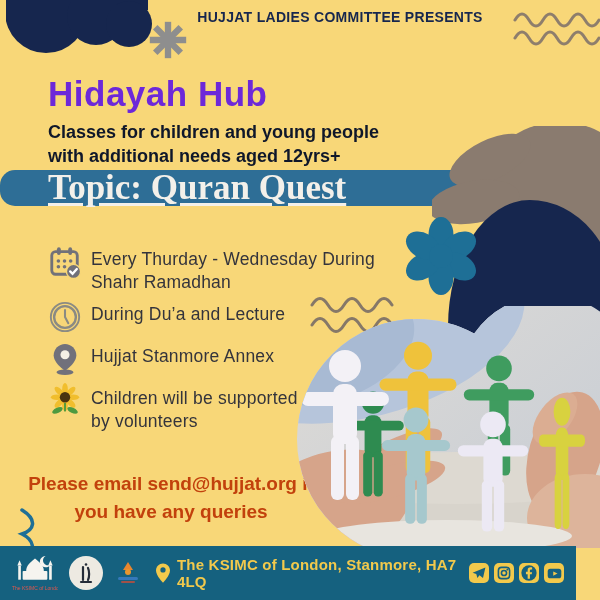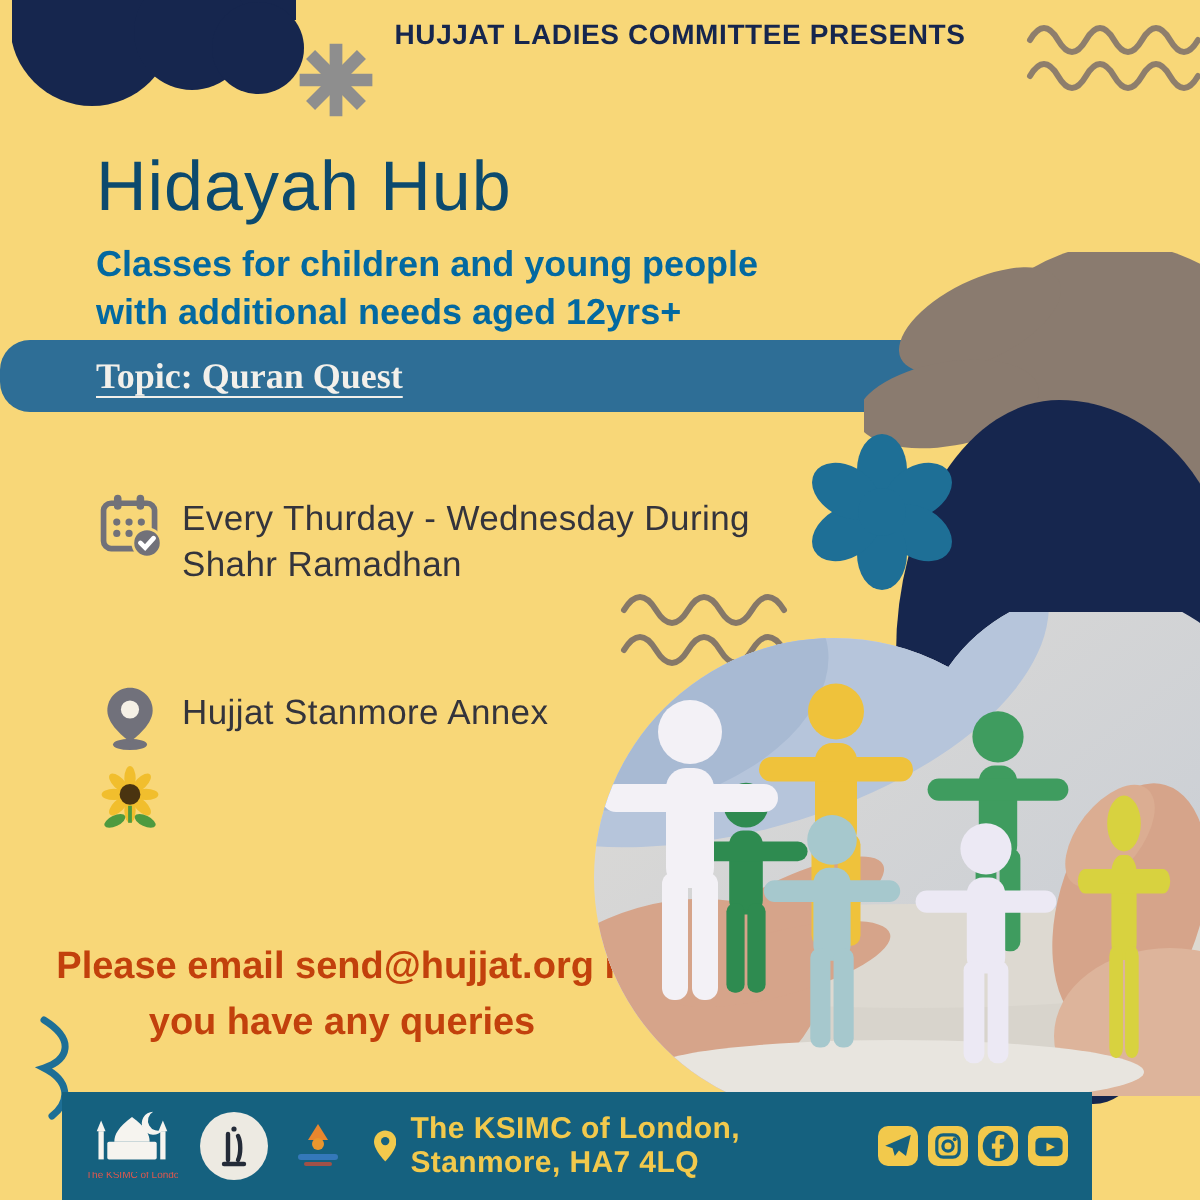--- a/index.html
+++ b/index.html
@@ -6,29 +6,29 @@
   .flyer{
     position:relative;width:600px;height:600px;overflow:hidden;
     background:#F8D778;
     font-family:"Liberation Sans", sans-serif;
   }
   .abs{position:absolute;}
 
   
   .presents{left:150px;top:9px;width:380px;text-align:center;
     font-size:14px;font-weight:800;letter-spacing:.3px;color:#16264E;z-index:2;}
-  .title{left:48px;top:74px;margin:0;font-size:35px;font-weight:400;
-    letter-spacing:.5px;color:#0c4a6e;z-index:2;}
+  .title{left:48px;top:74px;margin:0;font-size:35px;font-weight:700;
+    letter-spacing:.5px;color:#6d28d9;z-index:2;}
   .subtitle{left:48px;top:121px;font-size:18px;font-weight:700;line-height:1.33;
-    color:#0369a1;white-space:pre-line;z-index:2;}
+    color:#0f172a;white-space:pre-line;z-index:2;}
 
   
   .topic-banner{left:0;top:170px;width:600px;height:36px;background:#2E6E96;
     border-radius:15px 0 0 15px;z-index:2;display:flex;align-items:center;}
-  .topic-text{margin-left:48px;font-family:"Liberation Serif", serif;font-size:18px;
+  .topic-text{margin-left:48px;font-family:"Liberation Serif", serif;font-size:35px;
     font-weight:600;color:#F3F0EA;text-decoration:underline;text-underline-offset:4px;text-align:right;}
 
   
   .register-bubble{left:423px;top:70px;width:97px;height:66px;border-radius:50%;
     background:radial-gradient(circle at 32% 26%, #4FC6F4 0%, #2E86E0 55%, #1D4FD6 100%);
     display:flex;align-items:center;justify-content:center;z-index:5;}
   .register-bubble::after{content:"";position:absolute;right:0px;bottom:-11px;
     width:0;height:0;border:13px solid transparent;border-top-color:#1D4FD6;
     transform:rotate(-38deg);}
   .register-label{color:#fff;font-size:18px;font-weight:800;letter-spacing:1.2px;}
@@ -49,22 +49,22 @@
   .waves-tr{left:513px;top:8px;z-index:1;}
   .gray-hand{left:432px;top:126px;z-index:3;}
   .navy-blob{left:448px;top:200px;width:170px;height:352px;background:#16264E;
     border-radius:48% 52% 42% 58% / 36% 30% 70% 64%;z-index:3;}
   .flower{left:402px;top:212px;z-index:3;}
   .waves-mid{left:310px;top:293px;z-index:3;}
   .squiggle-bl{left:14px;top:508px;z-index:1;}
   .photo{left:297px;top:306px;z-index:4;}
 
   
-  .footer-bar{left:0;bottom:0;width:515px;height:54px;background:#15617F;z-index:10;
-    display:flex;align-items:center;padding:0 12px;box-sizing:border-box;margin-left:31px;}
+  .footer-bar{left:0;bottom:0;width:576px;height:54px;background:#15617F;z-index:10;
+    display:flex;align-items:center;padding:0 12px;box-sizing:border-box;}
   .logo-group{display:flex;align-items:center;gap:11px;}
   .mosque-wrap{display:flex;flex-direction:column;align-items:center;width:46px;}
   .mosque-caption{font-size:5px;color:#E2574D;line-height:1;margin-top:1px;white-space:nowrap;
     overflow:hidden;max-width:46px;}
   .circle-logo{width:34px;height:34px;border-radius:50%;background:#EDEAE2;
     display:flex;align-items:center;justify-content:center;}
   .mini-logo{width:28px;height:28px;display:flex;align-items:center;justify-content:center;}
   .addr{display:flex;align-items:center;gap:7px;margin-left:14px;}
   .addr-text{color:#F2C94C;font-size:15px;font-weight:700;letter-spacing:.2px;}
   .social{display:flex;gap:5px;margin-left:auto;}
@@ -196,20 +196,28 @@
         <circle cx="11" cy="23" r="1.9"></circle>
           <circle cx="17.5" cy="23" r="1.9"></circle>
       </g>
       <circle cx="27" cy="28" r="7.5" fill="#717179" stroke="#F8D778" stroke-width="1.5"></circle>
       <path d="M23.5,28 l2.5,2.5 4.5,-5" stroke="#fff" stroke-width="2.5" fill="none" stroke-linecap="round"></path>
     </svg>
     <span class="dtext">Every Thurday - Wednesday During
 Shahr Ramadhan</span>
   </div>
 
+  <div class="abs detail-row r2">
+    <svg class="dicon" viewBox="0 0 36 36">
+      <circle cx="18" cy="18" r="15" fill="none" stroke="#8B8B83" stroke-width="2"></circle>
+      <circle cx="18" cy="18" r="11.5" fill="none" stroke="#8B8B83" stroke-width="2.5"></circle>
+      <path d="M18,10.5 L18,18 L21.5,24.5" stroke="#8B8B83" stroke-width="2.2" fill="none" stroke-linecap="round"></path>
+    </svg>
+    <span class="dtext">During Du’a and Lecture</span>
+  </div>
 
   <div class="abs detail-row r3">
     <svg class="dicon" viewBox="0 0 36 36">
       <ellipse cx="18" cy="32" rx="9" ry="3" fill="#71717B"></ellipse>
       <path d="M18,2 C11.4,2 6,7.4 6,14 c0,8.5 12,16.5 12,16.5 S30,22.5 30,14 C30,7.4 24.6,2 18,2 z" fill="#71717B"></path>
       <circle cx="18" cy="13.5" r="4.8" fill="#F5F0E6"></circle>
     </svg>
     <span class="dtext">Hujjat Stanmore Annex</span>
   </div>
 
@@ -223,20 +231,22 @@
         <ellipse cx="18" cy="5.5" rx="3" ry="6.5" transform="rotate(180 18 14)"></ellipse>
         <ellipse cx="18" cy="5.5" rx="3" ry="6.5" transform="rotate(225 18 14)"></ellipse>
         <ellipse cx="18" cy="5.5" rx="3" ry="6.5" transform="rotate(270 18 14)"></ellipse>
         <ellipse cx="18" cy="5.5" rx="3" ry="6.5" transform="rotate(315 18 14)"></ellipse>
       </g>
       <circle cx="18" cy="14" r="5.5" fill="#4A3410"></circle>
       <rect x="17" y="20" width="2" height="9" fill="#4E9A3F"></rect>
       <ellipse cx="10" cy="28" rx="6" ry="2.8" fill="#4E9A3F" transform="rotate(-25 10 28)"></ellipse>
       <ellipse cx="26" cy="28" rx="6" ry="2.8" fill="#4E9A3F" transform="rotate(25 26 28)"></ellipse>
     </svg>
+    <span class="dtext">Children will be supported
+by volunteers</span>
   </div>
 
   <div class="abs contact-note">Please email send@hujjat.org if
 you have any queries</div>
 
   <svg class="abs squiggle-bl" width="30" height="52">
     <path d="M8,2 C24,12 20,22 8,26 C20,32 22,42 12,50" stroke="#1E6F96" stroke-width="3.5" fill="none" stroke-linecap="round"></path>
   </svg>
 
   <div class="abs footer-bar">

